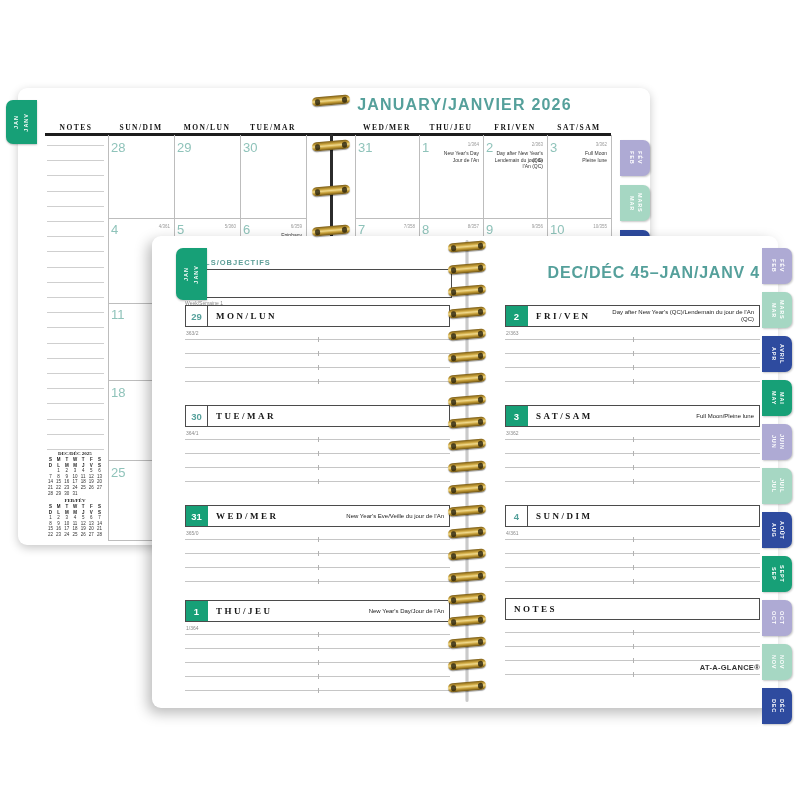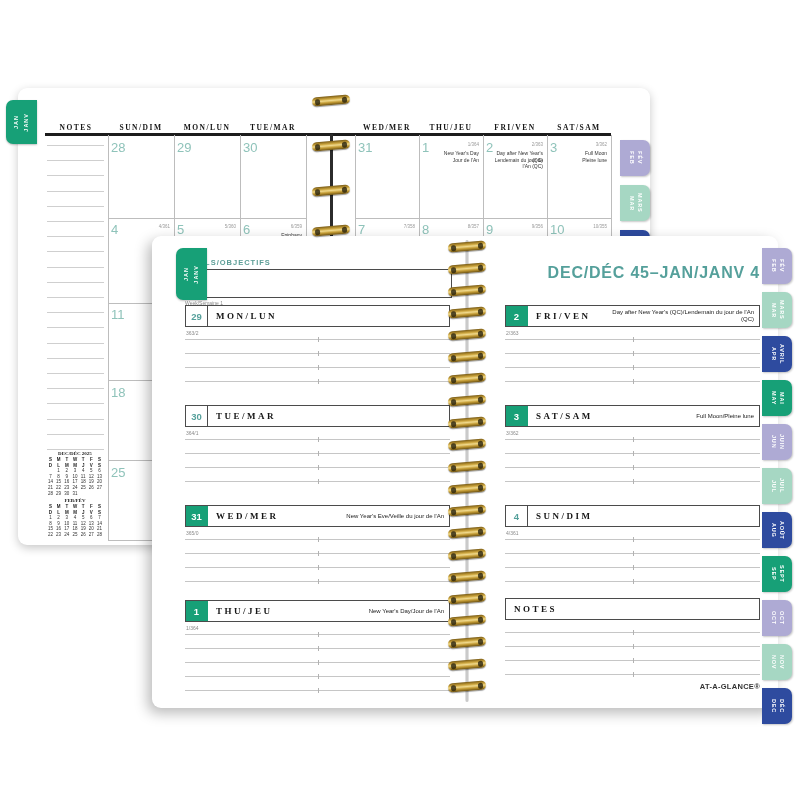--- a/index.html
+++ b/index.html
@@ -49,32 +49,33 @@
   .g-week{position:absolute;left:33px;top:64px;font-size:5px;color:#8a8a8a;}
   .w-title{position:absolute;left:353px;top:28px;width:255px;text-align:right;font-size:16px;font-weight:bold;letter-spacing:.8px;color:#55a09b;white-space:nowrap;}
   .wbox{position:absolute;height:22px;border:1px solid #4b4b4b;background:#fff;display:flex;align-items:stretch;box-sizing:border-box;}
   .wnum{width:21px;display:flex;align-items:center;justify-content:center;font-size:9.5px;font-weight:bold;color:#55a09b;border-right:1px solid #4b4b4b;}
   .wbox.filled .wnum{background:#17a077;color:#fff;border-right-color:#17a077;}
   .wlabel{font-family:"Liberation Serif",serif;font-weight:bold;font-size:9px;letter-spacing:2.5px;color:#161616;display:flex;align-items:center;padding-left:8px;flex:1;white-space:nowrap;}
   .wnote{font-size:6px;color:#222;display:flex;align-items:center;padding-right:5px;text-align:right;max-width:60%;line-height:7px;}
   .wcount{position:absolute;font-size:5px;color:#8a8a8a;}
   .wline{position:absolute;height:1px;background:#c6c6c6;}
   .wline::after{content:"";position:absolute;left:50%;top:-2px;width:1px;height:5px;background:#b2b2b2;}
-  .brand{position:absolute;left:353px;top:446px;width:255px;text-align:right;font-size:7.5px;font-weight:bold;letter-spacing:.3px;color:#333;}
+  .brand{position:absolute;left:353px;top:427px;width:255px;text-align:right;font-size:7.5px;font-weight:bold;letter-spacing:.3px;color:#333;}
 </style>
 </head>
 <body>
 
 <div class="stage">
 
   <section class="page monthly" id="monthly">
     <div class="jan-tab m-jan">
       <span class="vspan">JAN</span>
       <span class="vspan">JANV</span>
     </div>
+    <div class="m-title">JANUARY/JANVIER 2026</div>
     <div class="m-rule"></div>
     <div class="m-spine"></div>
 
   <div class="m-header-label" style="left: 58px;">NOTES</div>
       <div class="m-header-label" style="left: 123px;">SUN/DIM</div>
       <div class="m-header-label" style="left: 189px;">MON/LUN</div>
       <div class="m-header-label" style="left: 255px;">TUE/MAR</div>
       <div class="m-header-label" style="left: 369px;">WED/MER</div>
       <div class="m-header-label" style="left: 433px;">THU/JEU</div>
       <div class="m-header-label" style="left: 497px;">FRI/VEN</div>

